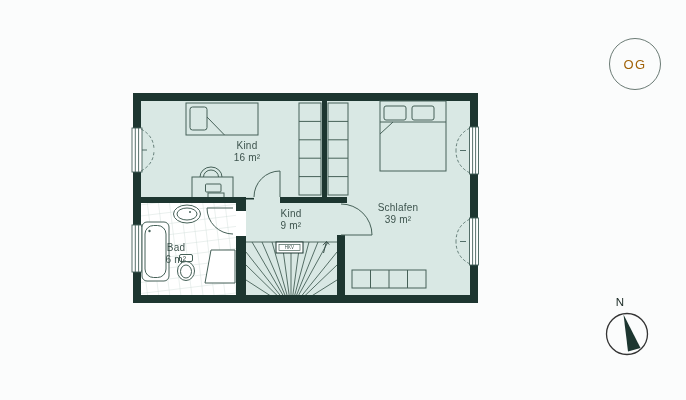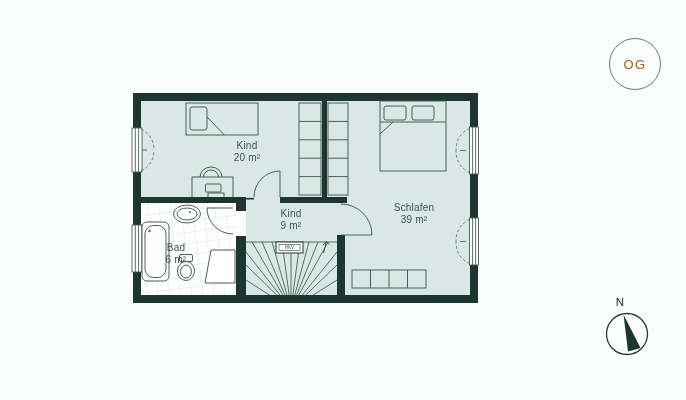--- a/index.html
+++ b/index.html
@@ -187,23 +187,23 @@
     </g>
 
     <g>
       <circle cx="627" cy="334" r="20.5" fill="none" stroke="#333333" stroke-width="1.3"></circle>
       <polygon points="623.5,314.5 640.5,348 628,351.5" fill="#1d3630"></polygon>
     </g>
   </svg>
 
   <div class="room-label" style="left:247px;top:152px">
     <span>Kind</span>
-    <span>20 m²</span>
-  </div>
-  <div class="room-label" style="left:414px;top:214px">
+    <span>16 m²</span>
+  </div>
+  <div class="room-label" style="left:398px;top:214px">
     <span>Schlafen</span>
     <span>39 m²</span>
   </div>
   <div class="room-label" style="left:176px;top:254px">
     <span>Bad</span>
     <span>6 m²</span>
   </div>
   <div class="room-label" style="left:291px;top:220px">
     <span>Kind</span>
     <span>9 m²</span>

